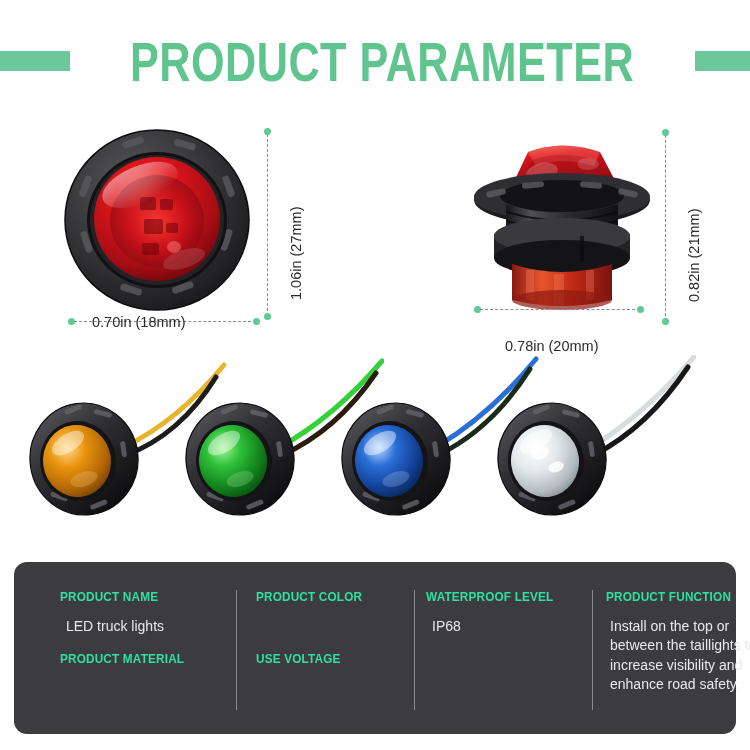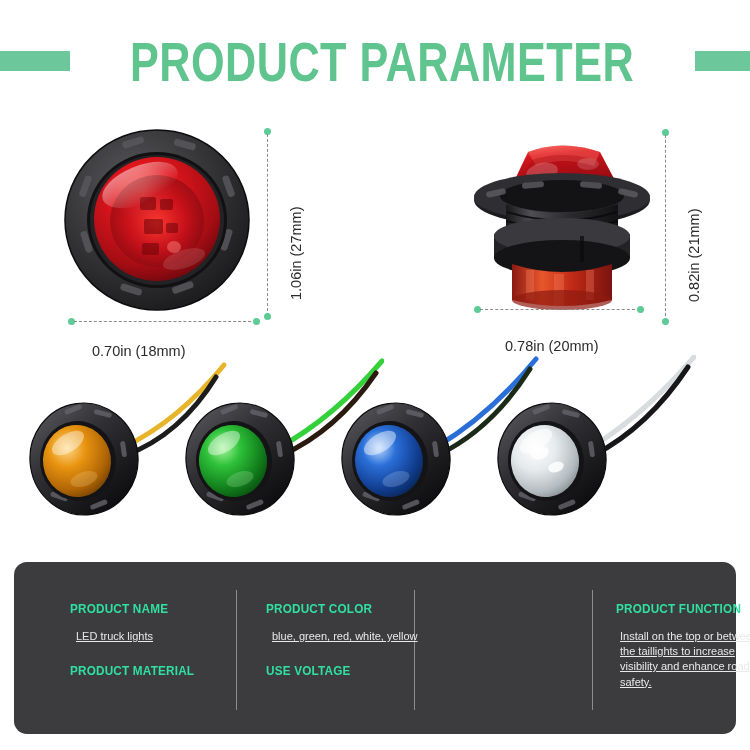--- a/index.html
+++ b/index.html
@@ -75,34 +75,33 @@
   #spec-col-1 { left: 234px; width: 175px; }
   #spec-col-2 { left: 404px; width: 175px; }
   #spec-col-3 { left: 584px; width: 140px; }
   .spec-divider {
     position: absolute; top: 28px; width: 1px; height: 120px;
     background: #8d8d90;
   }
   #divider-1 { left: 222px; }
   #divider-2 { left: 400px; }
   #divider-3 { left: 578px; }
-  .spec-block { position: absolute; left: 18px; width: 100%; margin-top: 12px; }
+  .spec-block { position: absolute; left: 8px; width: 100%; }
   .spec-row-a { top: 28px; }
   .spec-row-b { top: 90px; }
   .spec-head {
     font-family: "Liberation Sans Narrow", "Liberation Sans", sans-serif;
     font-weight: bold; font-size: 12.5px; letter-spacing: 0.2px;
     color: #2fe0a0; white-space: nowrap;
     transform: scaleX(0.94); transform-origin: left center;
   }
   .spec-val {
     margin-top: 13px; margin-left: 6px;
-    font-size: 11px; color: #e9e9ea; line-height: 1.38;
+    font-size: 14px; color: #e9e9ea; line-height: 1.38;
     font-family: "Liberation Sans", sans-serif;
-    text-decoration: underline;
   }
   #spec-function-value { margin-left: 4px; width: 150px; }
 </style>
 </head>
 <body>
 
 <div id="page">
 
   <div id="header">
     <div class="hdr-bar" id="hdr-bar-left"></div>
@@ -170,21 +169,21 @@
   </div>
 
   <div class="dim-dot" style="left:264px; top:128px;"></div>
   <div class="dim-line-v" style="left:267px; top:134px; height:182px;"></div>
   <div class="dim-dot" style="left:264px; top:313px;"></div>
   <div class="dim-label dim-label-v" style="left:288px; top:300px;">1.06in (27mm)</div>
 
   <div class="dim-dot" style="left:68px; top:318px;"></div>
   <div class="dim-line-h" style="left:74px; top:321px; width:182px;"></div>
   <div class="dim-dot" style="left:253px; top:318px;"></div>
-  <div class="dim-label" style="left:92px; top:343px;">0.70in (18mm)</div>
+  <div class="dim-label" style="left:92px; top:314px;">0.70in (18mm)</div>
 
   <div class="prod" id="lamp-angle-red">
     <svg width="185" height="182" viewBox="0 0 185 182">
       <defs>
         <linearGradient id="domeG" x1="0" y1="0" x2="0.25" y2="1">
           <stop offset="0%" stop-color="#ff6a60"></stop>
           <stop offset="25%" stop-color="#d4151d"></stop>
           <stop offset="70%" stop-color="#9d0c13"></stop>
           <stop offset="100%" stop-color="#5e060a"></stop>
         </linearGradient>
@@ -416,28 +415,31 @@
         <div class="spec-val">LED truck lights</div>
       </div>
       <div class="spec-block spec-row-b">
         <div class="spec-head">PRODUCT MATERIAL</div>
       </div>
     </div>
 
     <div class="spec-col" id="spec-col-1">
       <div class="spec-block spec-row-a">
         <div class="spec-head">PRODUCT COLOR</div>
-        <div class="spec-val">blue, green, red, white, yellow</div>
       </div>
       <div class="spec-block spec-row-b">
         <div class="spec-head">USE VOLTAGE</div>
       </div>
     </div>
 
     <div class="spec-col" id="spec-col-2">
+      <div class="spec-block spec-row-a">
+        <div class="spec-head">WATERPROOF LEVEL</div>
+        <div class="spec-val">IP68</div>
+      </div>
     </div>
 
     <div class="spec-col" id="spec-col-3">
       <div class="spec-block spec-row-a">
         <div class="spec-head">PRODUCT FUNCTION</div>
         <div class="spec-val" id="spec-function-value">Install on the top or between the taillights to increase visibility and enhance road safety.</div>
       </div>
     </div>
 
   </div>

